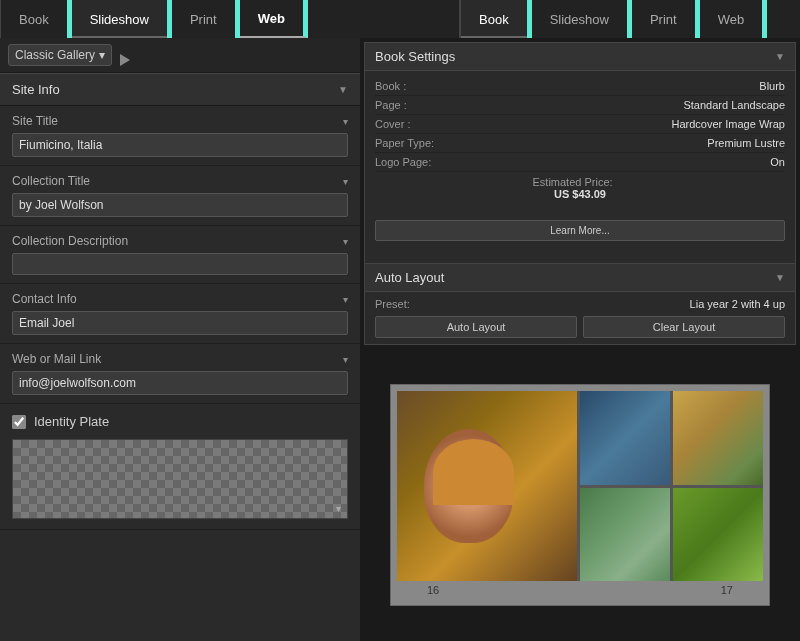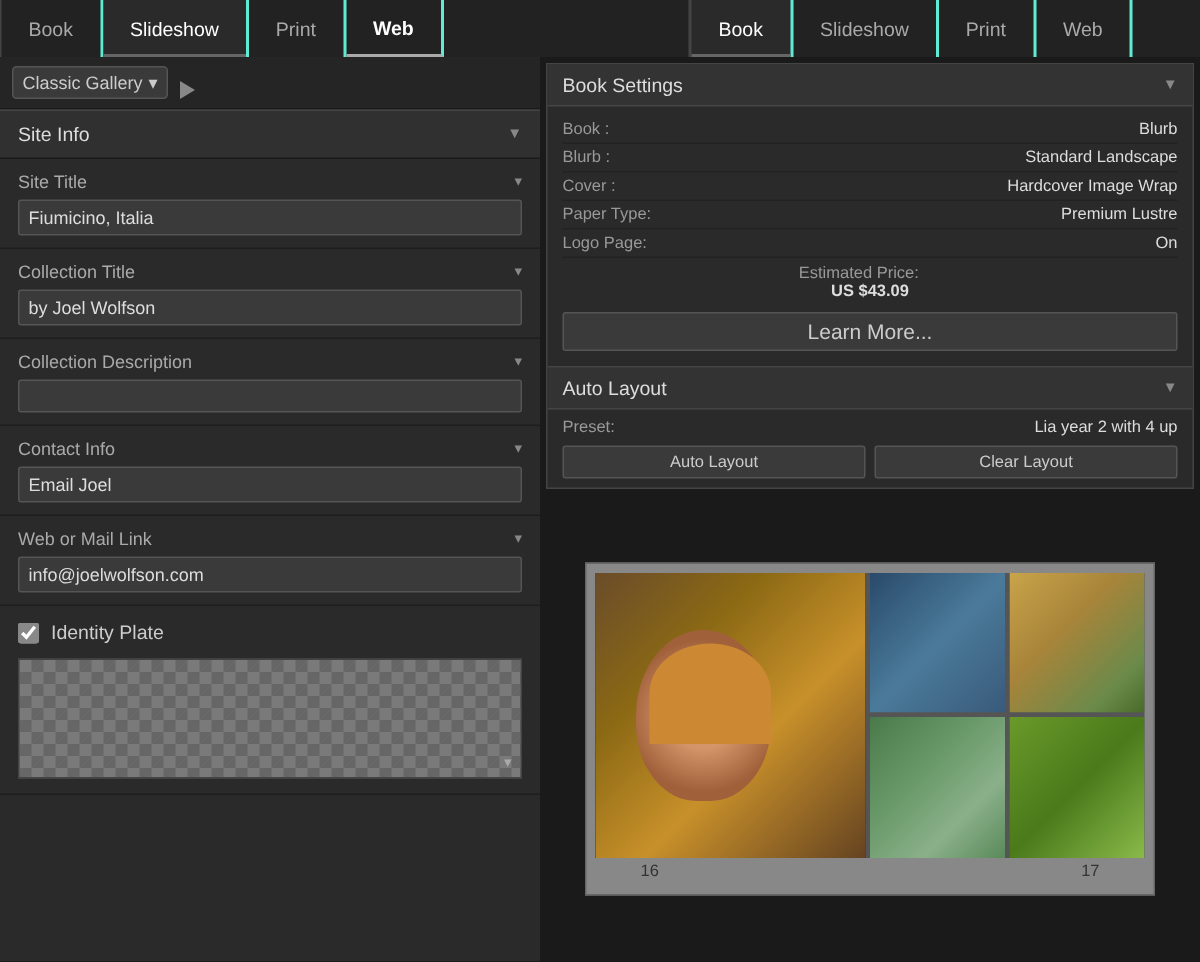--- a/index.html
+++ b/index.html
@@ -36,21 +36,21 @@
       flex: 1;
     }
     .nav-tab {
       padding: 0 18px;
       height: 100%;
       display: flex;
       align-items: center;
       color: #aaa;
       font-size: 13px;
       cursor: pointer;
-      border-right: 2px solid #5eead4;
+      border-right: 5px solid #5eead4;
       position: relative;
     }
     .nav-tab.active {
       color: #fff;
       background: #2a2a2a;
     }
     .nav-tab.active::after {
       content: '';
       position: absolute;
       bottom: 0;
@@ -324,24 +324,24 @@
       flex: 1;
       text-align: right;
       font-weight: bold;
     }
     .learn-more-btn {
       width: 100%;
       padding: 4px;
       background: #3a3a3a;
       border: 1px solid #555;
       color: #ccc;
-      font-size: 14px;
+      font-size: 10px;
       text-align: center;
       cursor: pointer;
-      margin: 4px 0;
+      margin: 16px 0;
       border-radius: 2px;
     }
 
     
     .auto-layout-header {
       display: flex;
       align-items: center;
       justify-content: space-between;
       padding: 6px 10px;
       background: #333;
@@ -572,21 +572,21 @@
       <div class="book-settings-header">
         <span class="book-settings-title">Book Settings</span>
         <span class="dropdown-arrow">▼</span>
       </div>
       <div class="settings-table">
         <div class="settings-row">
           <span class="settings-key">Book :</span>
           <span class="settings-value">Blurb</span>
         </div>
         <div class="settings-row">
-          <span class="settings-key">Blurb :</span>
+          <span class="settings-key">Page :</span>
           <span class="settings-value">Standard Landscape</span>
         </div>
         <div class="settings-row">
           <span class="settings-key">Cover :</span>
           <span class="settings-value">Hardcover Image Wrap</span>
         </div>
         <div class="settings-row">
           <span class="settings-key">Paper Type:</span>
           <span class="settings-value">Premium Lustre</span>
         </div>

